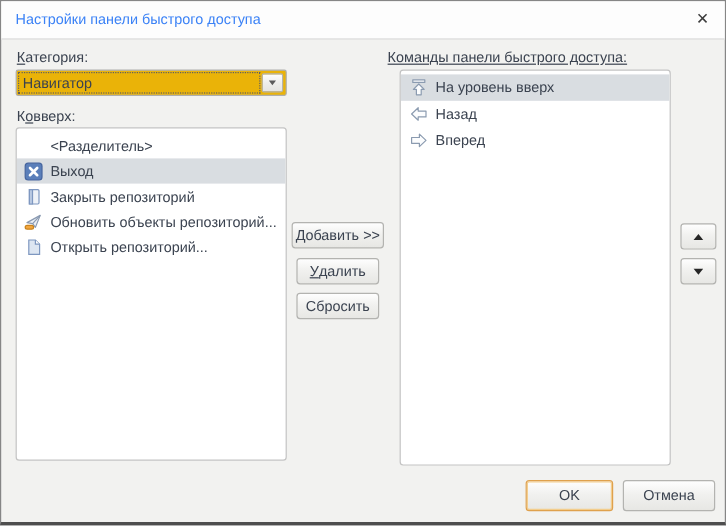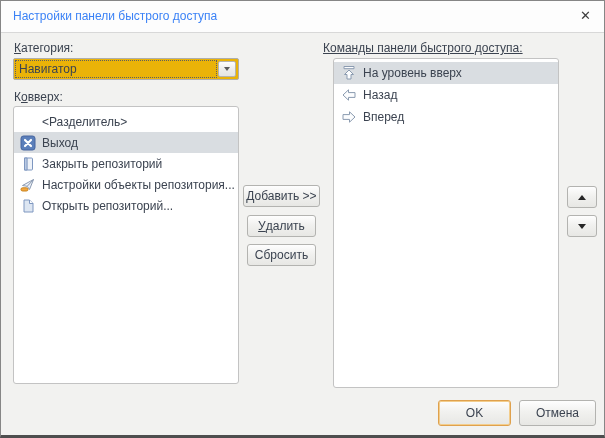--- a/index.html
+++ b/index.html
@@ -123,21 +123,21 @@
       <span class="row-label">Закрыть репозиторий</span>
     </div>
     <div class="row">
       <span class="icon-slot">
         <svg viewBox="0 0 16 16">
             <path d="M2.5 8.5 L13.5 2.5 L9.5 12.5 L7.2 9.3 Z" fill="#eef1f6" stroke="#8a9ab2" stroke-linejoin="round"></path>
             <path d="M7.2 9.3 L13.5 2.5" stroke="#8a9ab2" fill="none"></path>
             <rect x="1" y="10.8" width="7" height="3.2" rx="1.6" fill="#f2a63e" stroke="#c8831e"></rect>
           </svg>
       </span>
-      <span class="row-label">Настройки объекты репозитория...</span>
+      <span class="row-label">Обновить объекты репозиторий...</span>
     </div>
     <div class="row">
       <span class="icon-slot">
         <svg viewBox="0 0 16 16">
             <path d="M4 2 h5.5 L13 5.5 V14 H4 Z" fill="#dde6f2" stroke="#7e97c0"></path>
             <path d="M9.5 2 V5.5 H13" fill="#ffffff" stroke="#7e97c0"></path>
           </svg>
       </span>
       <span class="row-label">Открыть репозиторий...</span>
     </div>

